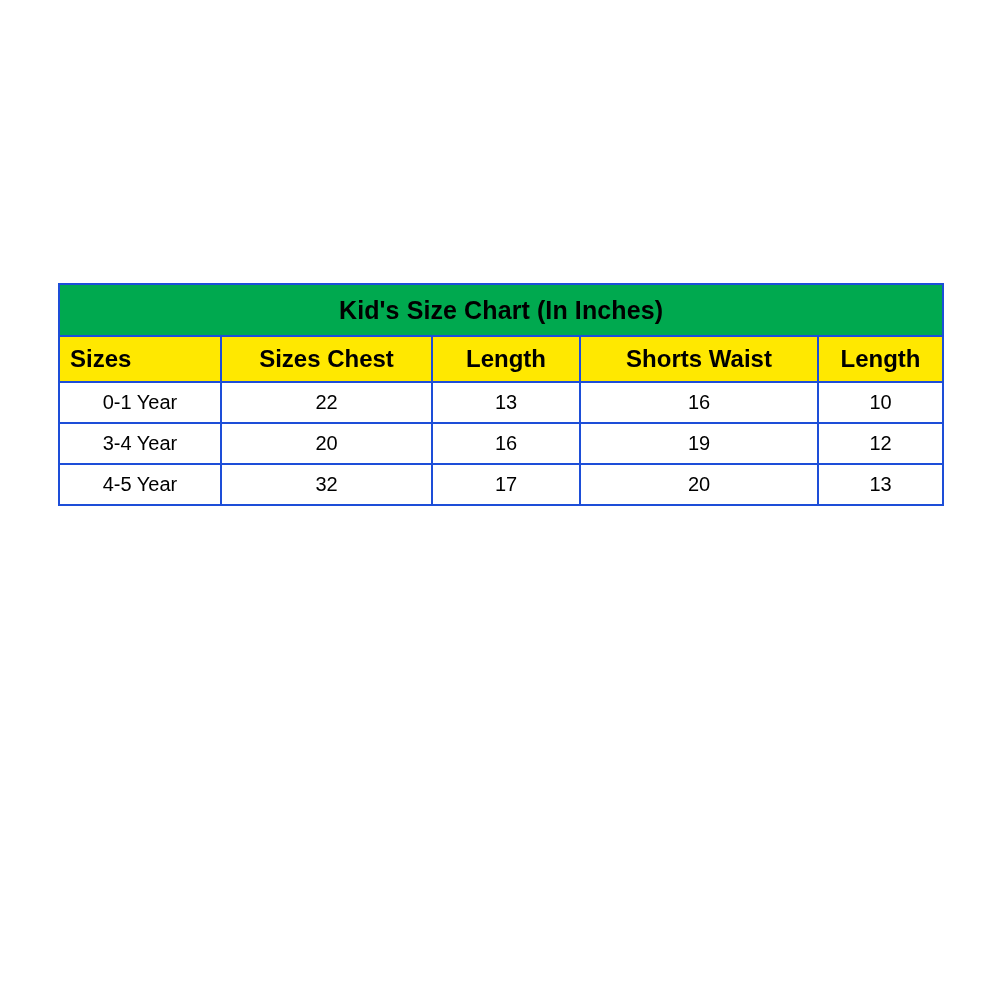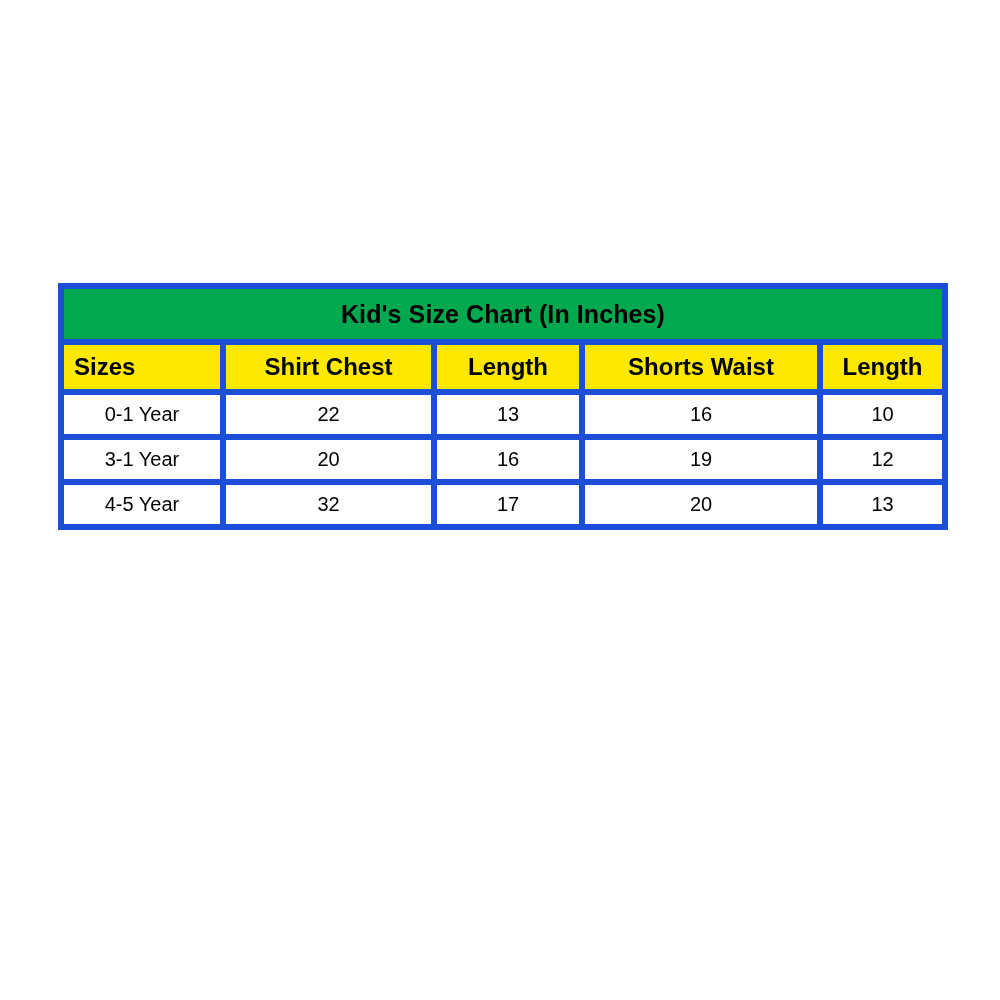--- a/index.html
+++ b/index.html
@@ -23,21 +23,21 @@
     width: 884px;
   }
   table.size-chart {
     border-collapse: collapse;
     table-layout: fixed;
     width: 884px;
     background: #ffffff;
   }
   table.size-chart td,
   table.size-chart th {
-    border: 6px solid #1d4ed8;
+    border: 2px solid #1d4ed8;
     padding: 0;
     text-align: center;
     vertical-align: middle;
     color: #000000;
   }
   .title-cell {
     background: #00a94f;
     font-size: 25px;
     font-weight: bold;
     height: 50px;
@@ -78,35 +78,35 @@
           <col class="c2">
           <col class="c3">
           <col class="c4">
       </colgroup>
       <tbody>
         <tr>
           <td class="title-cell" colspan="5">Kid's Size Chart (In Inches)</td>
         </tr>
         <tr>
           <td class="head-cell left-align">Sizes</td>
-          <td class="head-cell">Shirt Chest</td>
+          <td class="head-cell">Sizes Chest</td>
           <td class="head-cell">Length</td>
           <td class="head-cell">Shorts Waist</td>
           <td class="head-cell">Length</td>
         </tr>
 
         <tr>
           <td class="data-cell">0-1 Year</td>
           <td class="data-cell">22</td>
           <td class="data-cell">13</td>
           <td class="data-cell">16</td>
           <td class="data-cell">10</td>
         </tr>
         <tr>
-          <td class="data-cell">3-1 Year</td>
+          <td class="data-cell">3-4 Year</td>
           <td class="data-cell">20</td>
           <td class="data-cell">16</td>
           <td class="data-cell">19</td>
           <td class="data-cell">12</td>
         </tr>
         <tr>
           <td class="data-cell">4-5 Year</td>
           <td class="data-cell">32</td>
           <td class="data-cell">17</td>
           <td class="data-cell">20</td>

